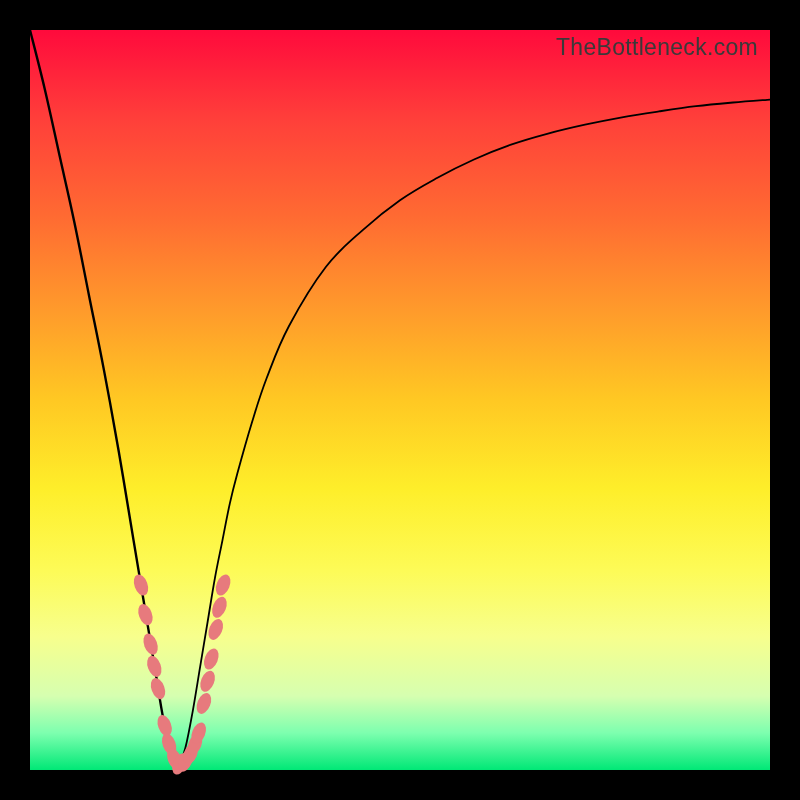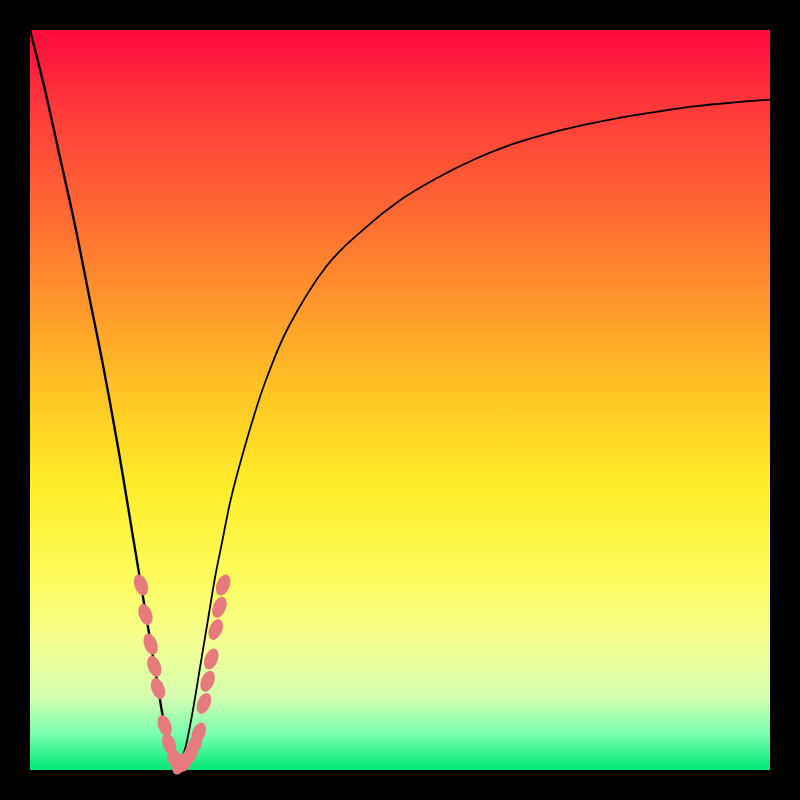--- a/index.html
+++ b/index.html
@@ -64,20 +64,21 @@
   .marker {
     fill: #e77a7d;
     stroke: none;
   }
 </style>
 </head>
 <body>
 
 <div class="frame">
   <div class="plot-area">
+    <span class="watermark">TheBottleneck.com</span>
     <svg class="curves" viewBox="0 0 740 740" preserveAspectRatio="none">
       <g id="curve-group">
           <path d="M 0 0 C 2.664 10.655999999999988 9.472000000000001 36.55599999999992 14.8 59.19999999999993 C 20.128 81.84399999999994 24.272000000000002 101.82400000000007 29.6 125.80000000000007 C 34.928 149.77600000000007 39.071999999999996 167.09199999999998 44.4 192.39999999999998 C 49.728 217.70799999999997 53.872 239.76 59.2 266.4 C 64.528 293.03999999999996 68.672 312.428 74 340.4 C 79.328 368.37199999999996 83.472 391.164 88.8 421.8 C 94.128 452.43600000000004 99.60400000000001 486.624 103.60000000000001 510.6 C 107.596 534.576 108.336 539.016 111 555 C 113.664 570.984 115.736 583.4159999999999 118.4 599.4 C 121.06400000000001 615.384 123.13600000000001 627.8159999999999 125.80000000000001 643.8 C 128.464 659.784 130.536 674.88 133.2 688.2 C 135.86399999999998 701.5200000000001 137.93599999999998 708.476 140.6 717.8 C 143.264 727.1239999999999 146.668 736.004 148 740" class="curve"></path>
           <path d="M 148 740 C 149.332 736.004 152.736 728.456 155.4 717.8 C 158.06400000000002 707.1439999999999 160.136 695.452 162.8 680.8 C 165.46400000000003 666.1479999999999 167.53600000000003 652.384 170.20000000000002 636.4 C 172.864 620.4159999999999 174.936 607.984 177.6 592 C 180.26399999999998 576.016 182.33599999999998 562.2520000000001 185 547.6 C 187.66400000000002 532.948 189.736 523.9200000000001 192.4 510.6 C 195.06400000000002 497.28000000000003 197.136 485.588 199.8 473.6 C 202.46400000000003 461.612 203.204 458.652 207.20000000000002 444 C 211.19600000000003 429.348 216.672 409.5160000000001 222 392.20000000000005 C 227.328 374.884 230.14000000000001 365.116 236.8 347.79999999999995 C 243.46 330.4839999999999 248.344 315.98 259 296 C 269.656 276.02 282.68 254.11599999999993 296 236.79999999999995 C 309.32 219.48399999999998 319.68 211.78800000000007 333 199.80000000000007 C 346.32 187.81200000000007 356.68 179.52399999999994 370 170.19999999999993 C 383.32 160.87599999999992 393.68000000000006 155.326 407.00000000000006 148 C 420.32000000000005 140.674 430.68 135.494 444 129.5 C 457.32 123.50600000000001 467.68 119.36200000000004 481 114.70000000000005 C 494.32 110.03800000000005 504.68 107.19640000000003 518 103.60000000000002 C 531.32 100.00360000000002 541.68 97.65040000000002 555 94.72000000000003 C 568.32 91.78960000000004 578.68 89.71760000000006 592 87.32000000000005 C 605.32 84.92240000000004 615.68 83.39799999999998 629 81.39999999999998 C 642.32 79.40199999999997 652.68 77.81840000000003 666 76.22000000000003 C 679.32 74.62160000000003 689.68 73.71879999999997 703 72.51999999999998 C 716.32 71.32119999999999 733.34 70.09280000000004 740 69.56000000000006" class="curve thin"></path>
         </g>
       <g id="marker-group">
           <ellipse cx="111" cy="555" rx="11" ry="6.5" class="marker" transform="rotate(70 111 555)"></ellipse>
           <ellipse cx="115.44" cy="584.6" rx="11" ry="6.5" class="marker" transform="rotate(70 115.44 584.6)"></ellipse>
           <ellipse cx="120.62" cy="614.2" rx="11" ry="6.5" class="marker" transform="rotate(70 120.62 614.2)"></ellipse>
           <ellipse cx="124.32000000000001" cy="636.4" rx="11" ry="6.5" class="marker" transform="rotate(70 124.32000000000001 636.4)"></ellipse>

